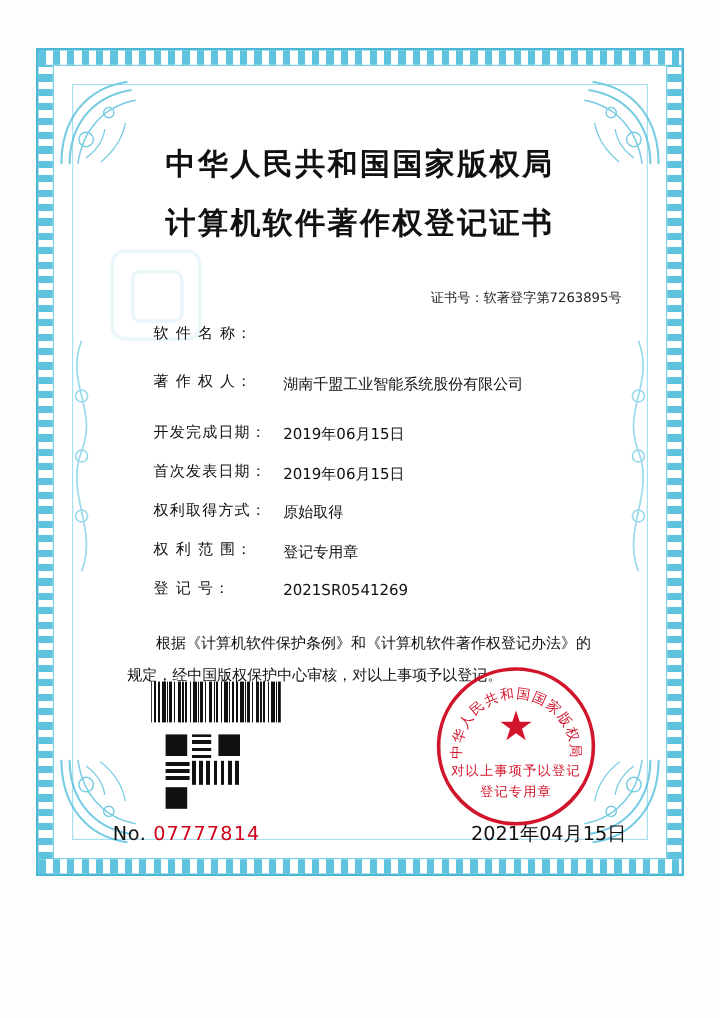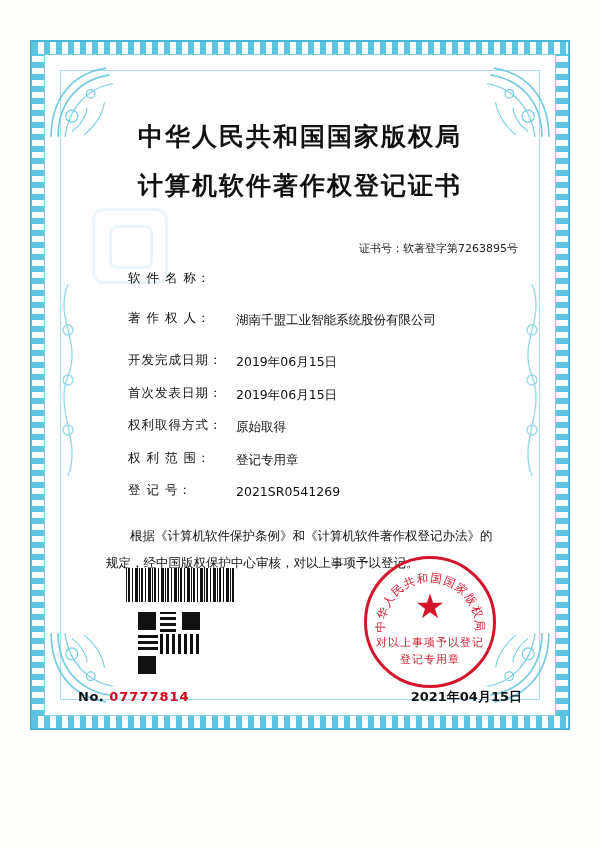--- a/index.html
+++ b/index.html
@@ -256,30 +256,29 @@
     text-align: center;
     font-size: 11px;
     letter-spacing: 1px;
     font-family: "DejaVu Sans", sans-serif;
   }
   .seal-line1 { top: 76px; }
   .seal-line2 { top: 93px; }
 
   .foot {
     position: absolute;
-    left: 48px;
+    left: 64px;
     right: 48px;
     bottom: 24px;
     display: flex;
     justify-content: space-between;
     align-items: baseline;
-    font-size: 13px;
+    font-size: 16px;
     font-family: "DejaVu Sans", sans-serif;
     color: #111;
-    font-weight: bold;
   }
   .foot .no {
     letter-spacing: .5px;
   }
   .foot .no .num {
     color: #d0021b;
     letter-spacing: 1px;
   }
 </style>
 </head>

